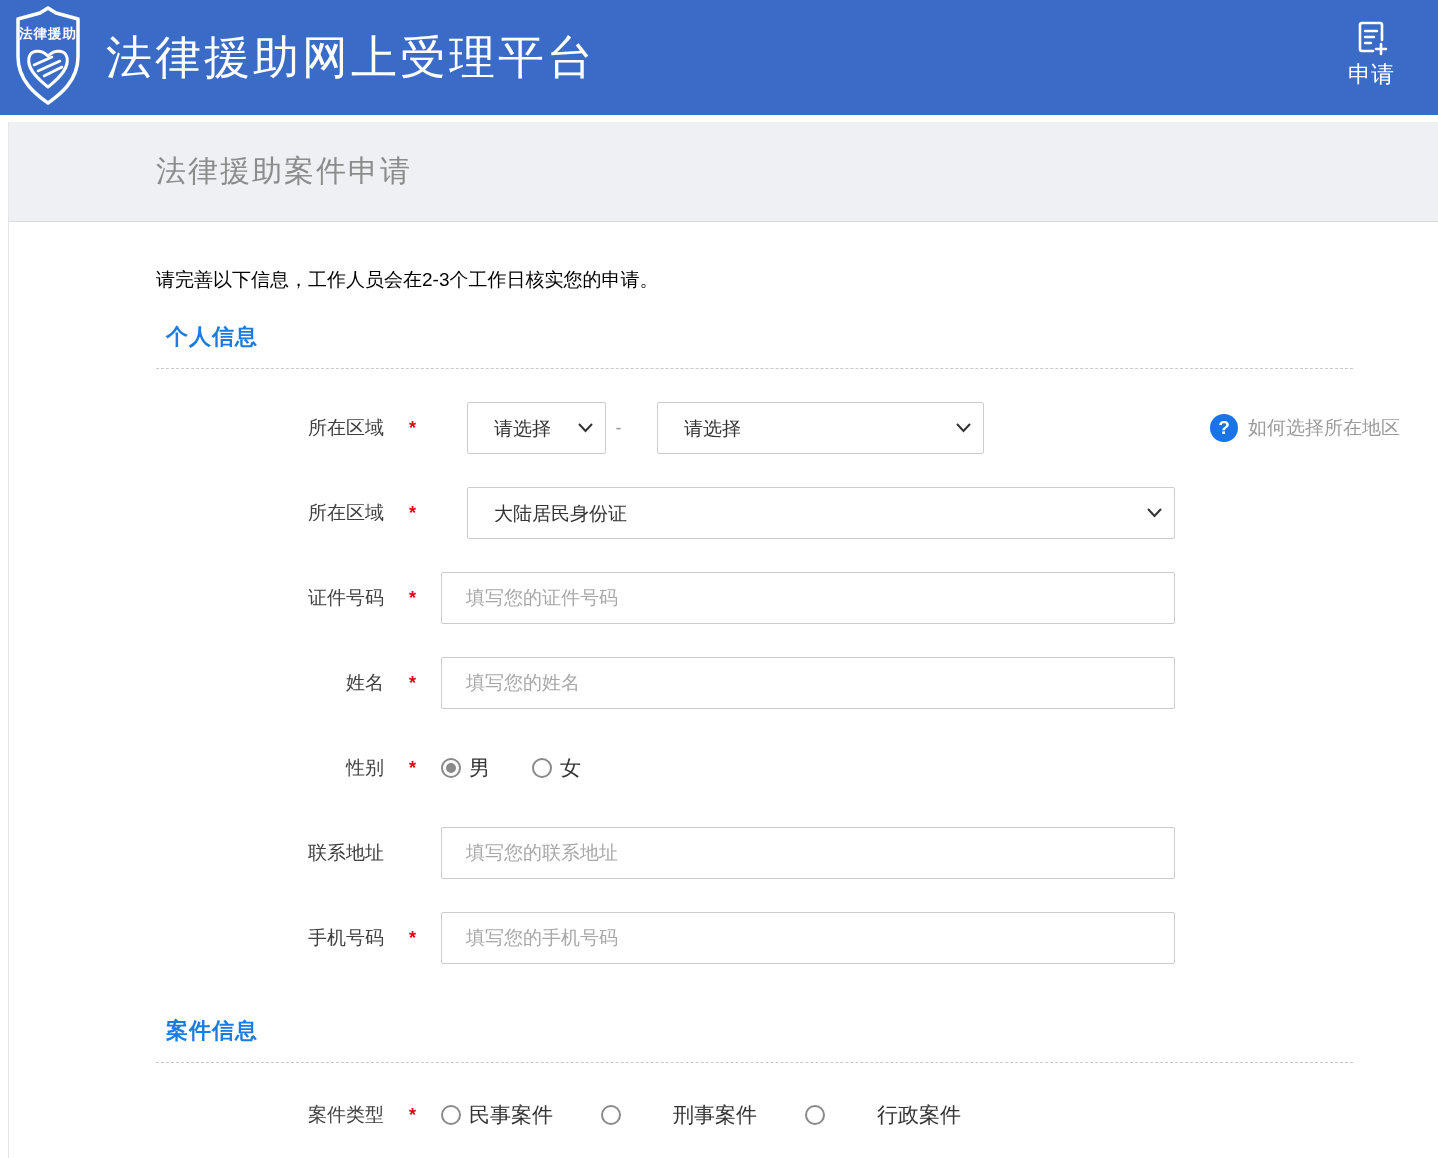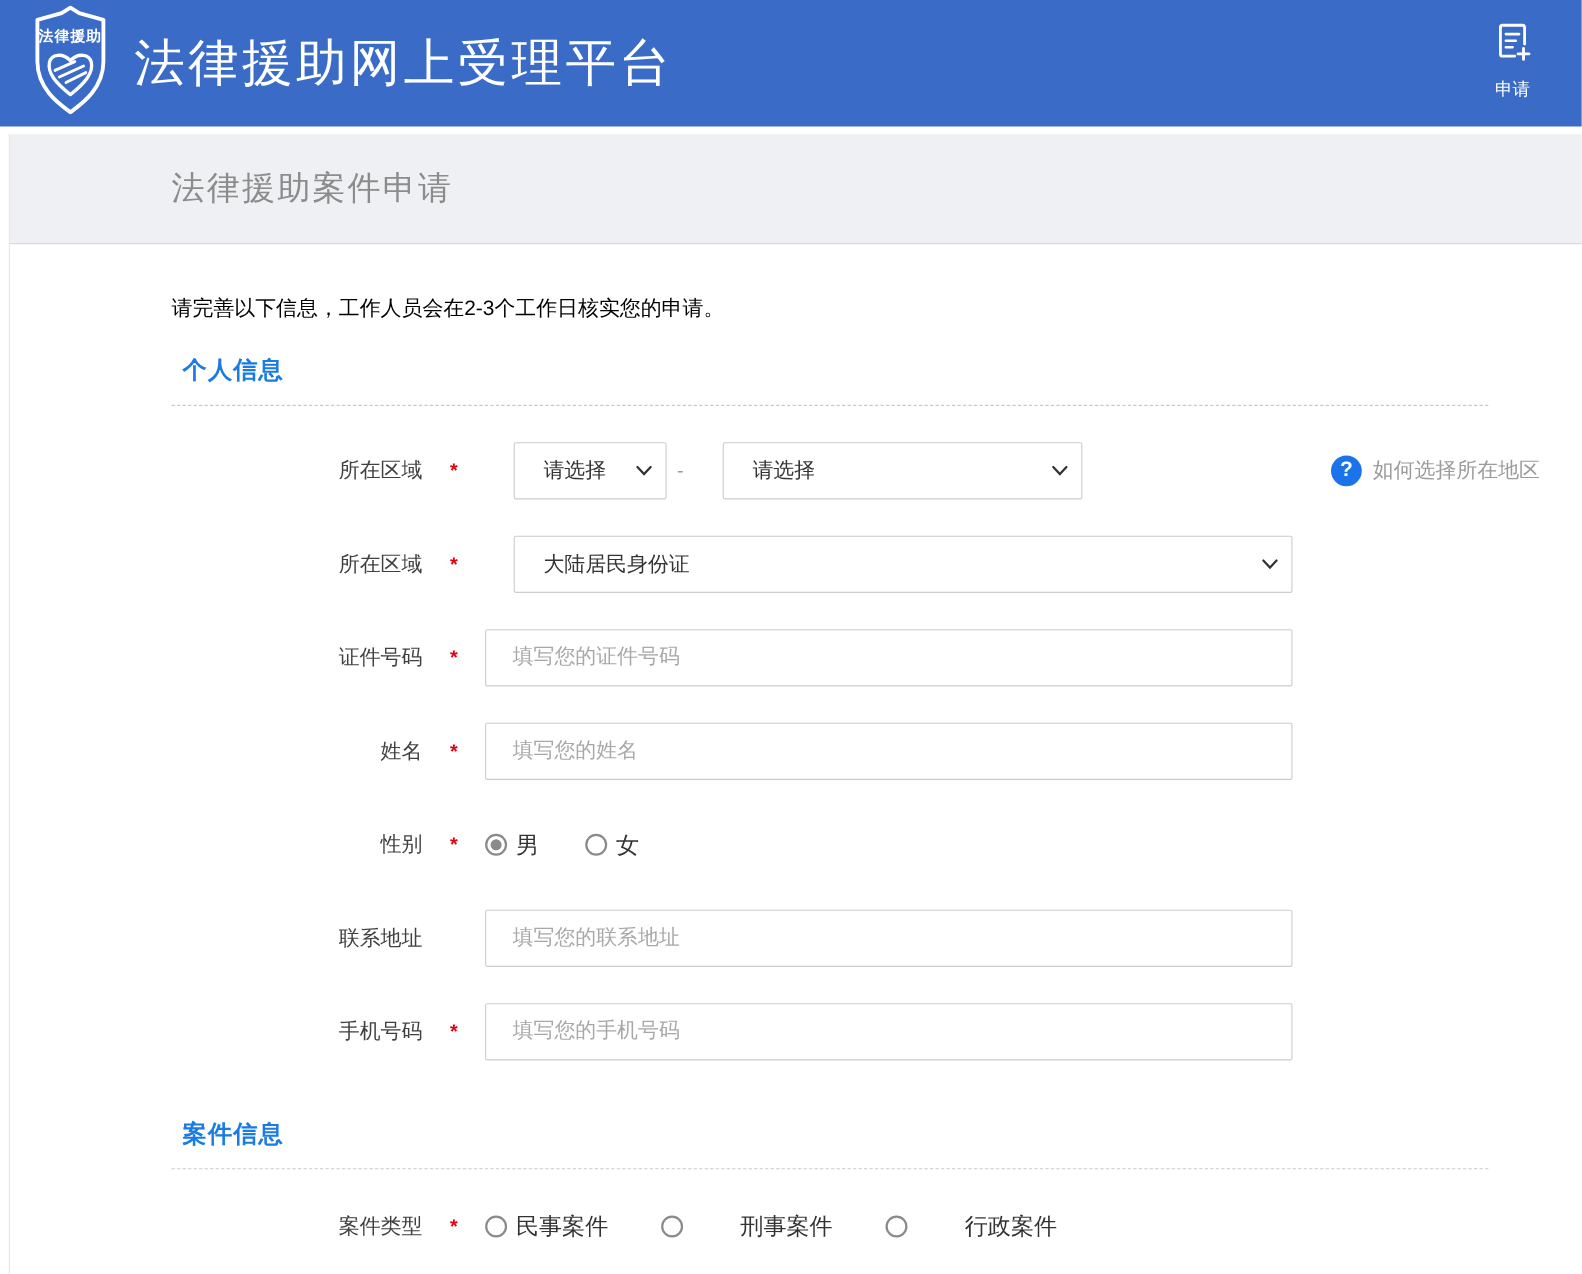--- a/index.html
+++ b/index.html
@@ -7,33 +7,33 @@
   body {
     width: 1438px; height: 1158px; overflow: hidden;
     background: #ffffff;
     font-family: "Liberation Sans", "DejaVu Sans", sans-serif;
     color: #404040;
   }
 
   
   .app-header {
     height: 115px; background: #3a6bc6;
-    display: flex; align-items: center; position: relative; padding-left: 16px;
+    display: flex; align-items: center; position: relative;
   }
   .logo { margin-left: 12px; flex: 0 0 auto; }
   .header-title {
     color: #ffffff; font-size: 46px; font-weight: 400;
     margin-left: 22px; letter-spacing: 3px; white-space: nowrap;
   }
   .apply-action {
     position: absolute; right: 44px; top: 20px;
     display: flex; flex-direction: column; align-items: center;
     color: #ffffff; cursor: pointer;
   }
-  .apply-action .apply-label { font-size: 16px; margin-top: 13px; }
+  .apply-action .apply-label { font-size: 23px; margin-top: 1px; }
 
   
   .panel {
     margin: 7px 0 0 8px;
     border-left: 1px solid #e6e6e6;
   }
   .panel-header {
     height: 100px; background: #eef0f3; border-bottom: 1px solid #d8dade;
     display: flex; align-items: center; padding-left: 147px;
   }

